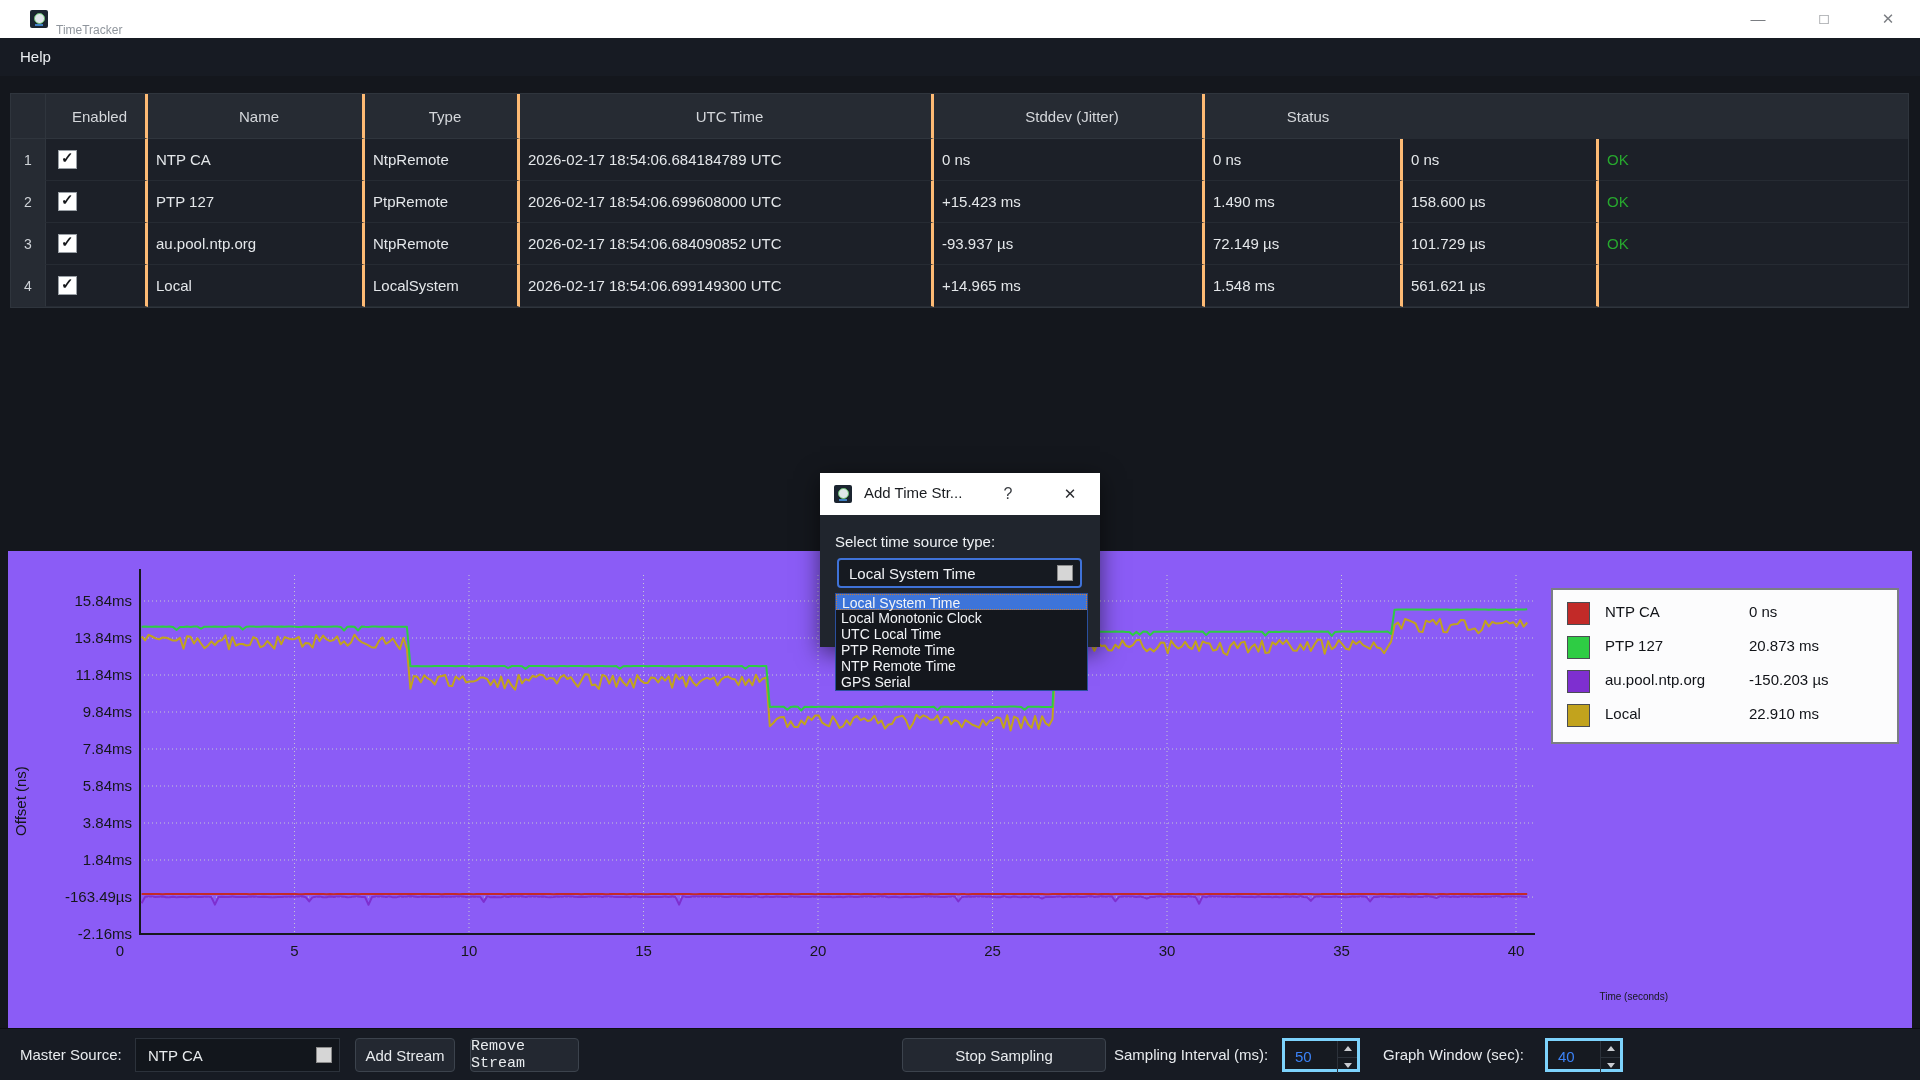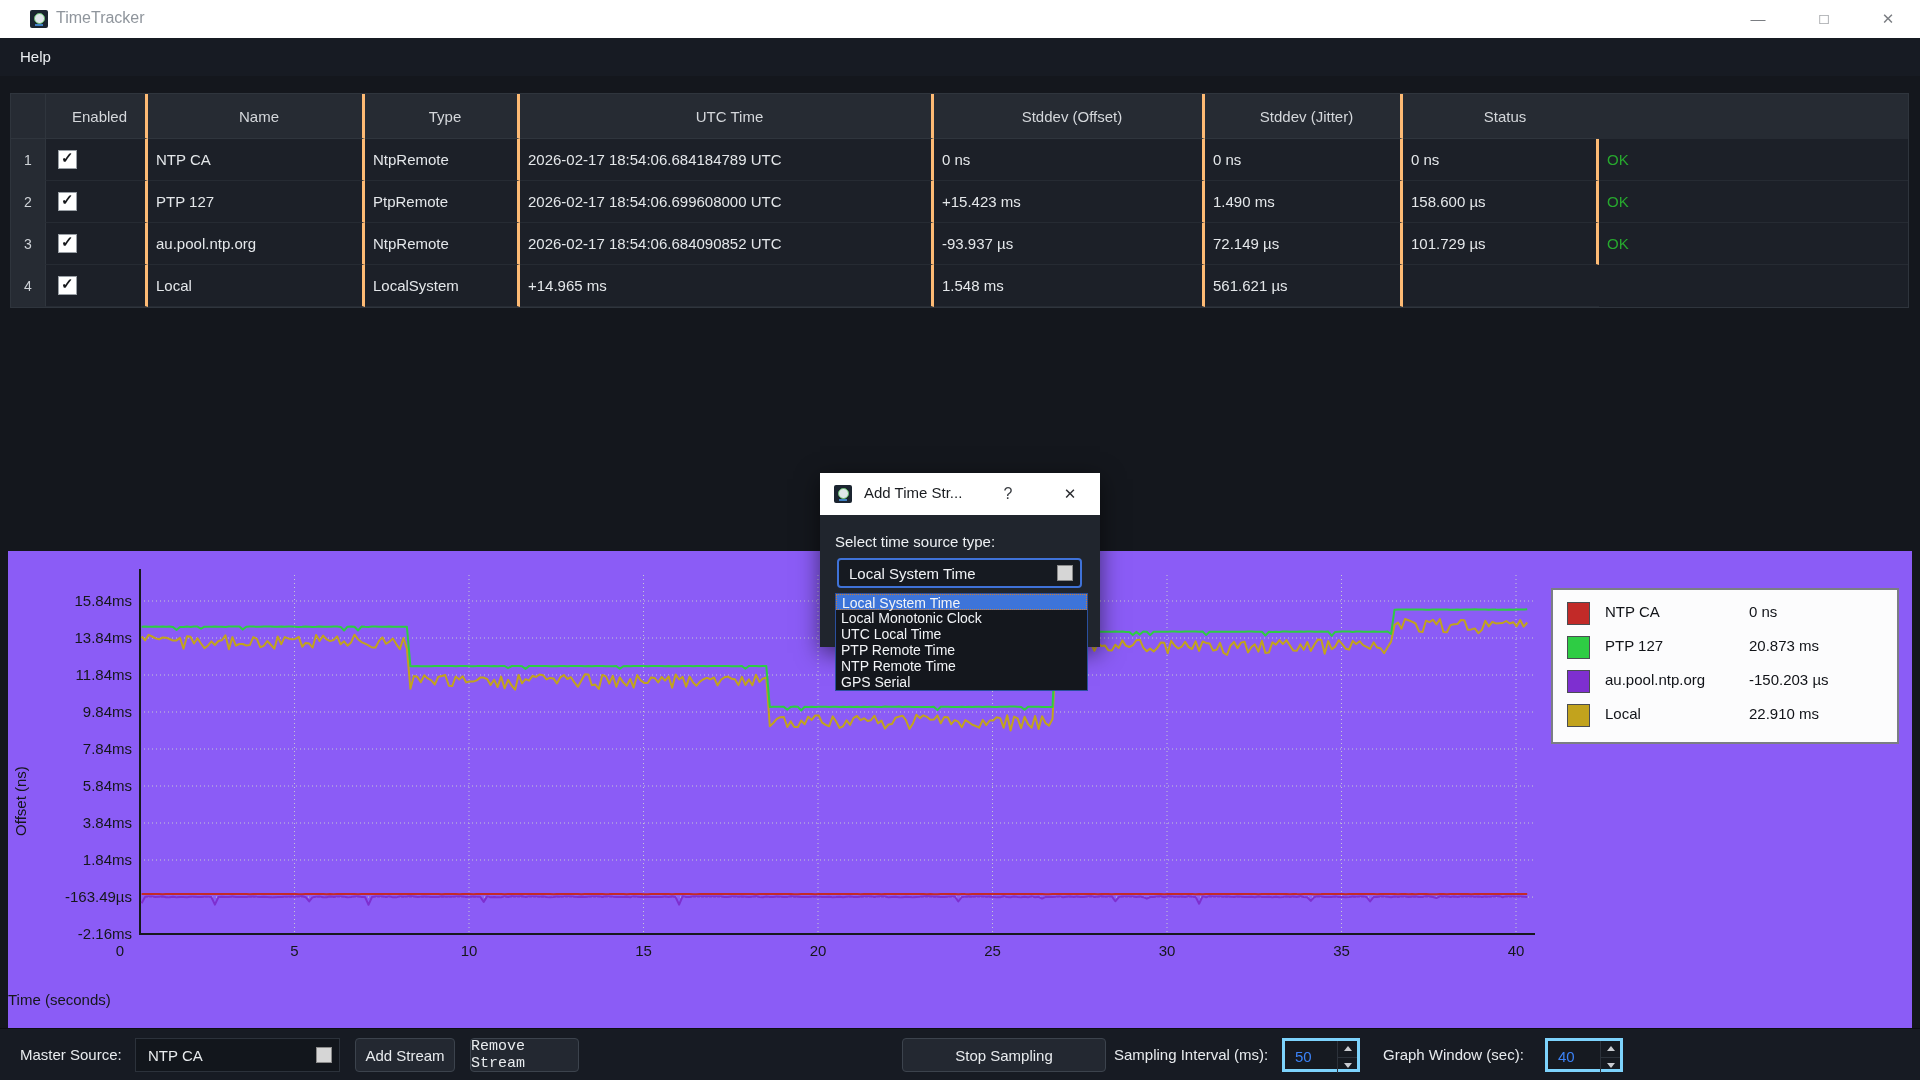--- a/index.html
+++ b/index.html
@@ -2,21 +2,21 @@
 <html><head>
 <meta charset="utf-8">
 <style>
   html,body{margin:0;padding:0;background:#14171d;width:1920px;height:1080px;overflow:hidden;
     font-family:"Liberation Sans",sans-serif;-webkit-font-smoothing:antialiased;}
   .abs{position:absolute;}
   #stage{position:relative;width:1920px;height:1080px;}
 
   
   #titlebar{left:0;top:0;width:1920px;height:38px;background:#ffffff;}
-  #app-title{left:56px;top:9px;font-size:16px;color:#8f959c;}
+  #app-title{left:56px;top:23px;font-size:12px;color:#8f959c;}
   .winbtn{top:0;width:64px;height:38px;text-align:center;line-height:38px;color:#7a7d82;font-size:15px;cursor:default;}
   #btn-min{left:1726px;}#btn-max{left:1792px;}#btn-close{left:1856px;}
 
   
   #menubar{left:0;top:38px;width:1920px;height:38px;background:#171b23;border-bottom:1px solid #0c0e12;padding-left:20px;}
   .menu-item{left:10px;top:8px;padding:2px 10px;font-size:15px;color:#eceff2;}
 
   
   #table-region{left:0;top:76px;width:1920px;height:475px;background:#14171d;}
   #stream-table{left:10px;top:17px;width:1897px;background:#1c2028;border:1px solid #2f353d;}
@@ -29,21 +29,21 @@
   .tcell:last-child{border-right:none;}
   .rownum{background:#262b33;justify-content:center;padding:0;color:#cfd3d8;font-size:14px;border-right:1px solid #2f353d;}
   .status-ok{color:#27a82e;}
   .cb{width:17px;height:17px;background:#ffffff;border:1px solid #9aa0a6;position:relative;margin-left:4px;}
   .cb::after{content:"\2713";position:absolute;left:2px;top:-2px;color:#15171a;font-size:15px;font-weight:bold;}
 
   
   #chart-panel{left:8px;top:551px;width:1904px;height:477px;background:#8b5cf6;}
   #y-axis-title{left:4px;top:130px;width:240px;text-align:center;transform:rotate(-90deg);transform-origin:120px 120px;
     font-size:15px;color:#15171a;}
-  #x-axis-title{left:0px;top:440px;width:1660px;text-align:left;font-size:15px;color:#15171a;}
+  #x-axis-title{left:0px;top:440px;width:1660px;text-align:right;font-size:10px;color:#15171a;}
 
   
   #legend{left:1543px;top:37px;width:344px;height:152px;background:#fcfcfd;border:2px solid #7b7e84;}
   .legend-row{position:absolute;left:0;width:100%;height:26px;}
   .legend-swatch{position:absolute;left:14px;top:2px;width:21px;height:21px;border:1px solid #4a4d52;}
   .legend-name{position:absolute;left:52px;top:3px;font-size:15px;color:#111318;}
   .legend-value{position:absolute;left:196px;top:3px;font-size:15px;color:#111318;}
 
   
   #bottombar{left:0;top:1028px;width:1920px;height:52px;background:#171b23;border-top:1px solid #0c0e12;}
@@ -98,21 +98,20 @@
   </div>
 
   <div id="table-region" class="abs">
     <div id="stream-table" class="abs">
       <div class="trow thead">
         <div class="tcell rownum"></div>
         <div class="tcell">Enabled</div>
         <div class="tcell">Name</div>
         <div class="tcell">Type</div>
         <div class="tcell">UTC Time</div>
-        <div class="tcell">Stddev (Offset)</div>
         <div class="tcell">Stddev (Jitter)</div>
         <div class="tcell">Status</div>
       </div>
 
       <div class="trow tbody-row">
         <div class="tcell rownum">1</div>
         <div class="tcell">
             <span class="cb"></span>
           </div>
         <div class="tcell">NTP CA</div>
@@ -152,20 +151,21 @@
         <div class="tcell status-ok">OK</div>
       </div>
 
       <div class="trow tbody-row">
         <div class="tcell rownum">4</div>
         <div class="tcell">
             <span class="cb"></span>
           </div>
         <div class="tcell">Local</div>
         <div class="tcell">LocalSystem</div>
+        <div class="tcell">2026-02-17 18:54:06.699149300 UTC</div>
         <div class="tcell">+14.965 ms</div>
         <div class="tcell">1.548 ms</div>
         <div class="tcell">561.621 µs</div>
         <div class="tcell status-ok"></div>
       </div>
     </div>
   </div>
 
   <div id="chart-panel" class="abs">
     <svg id="chart-svg" width="1904" height="477">

